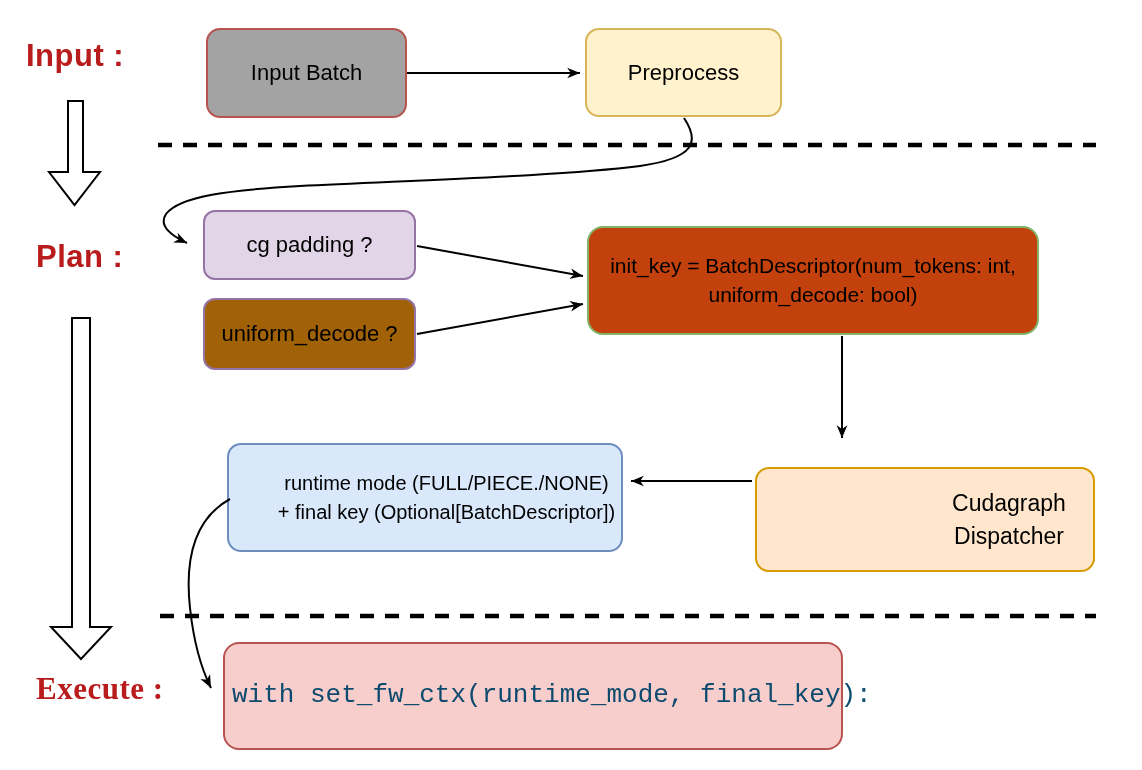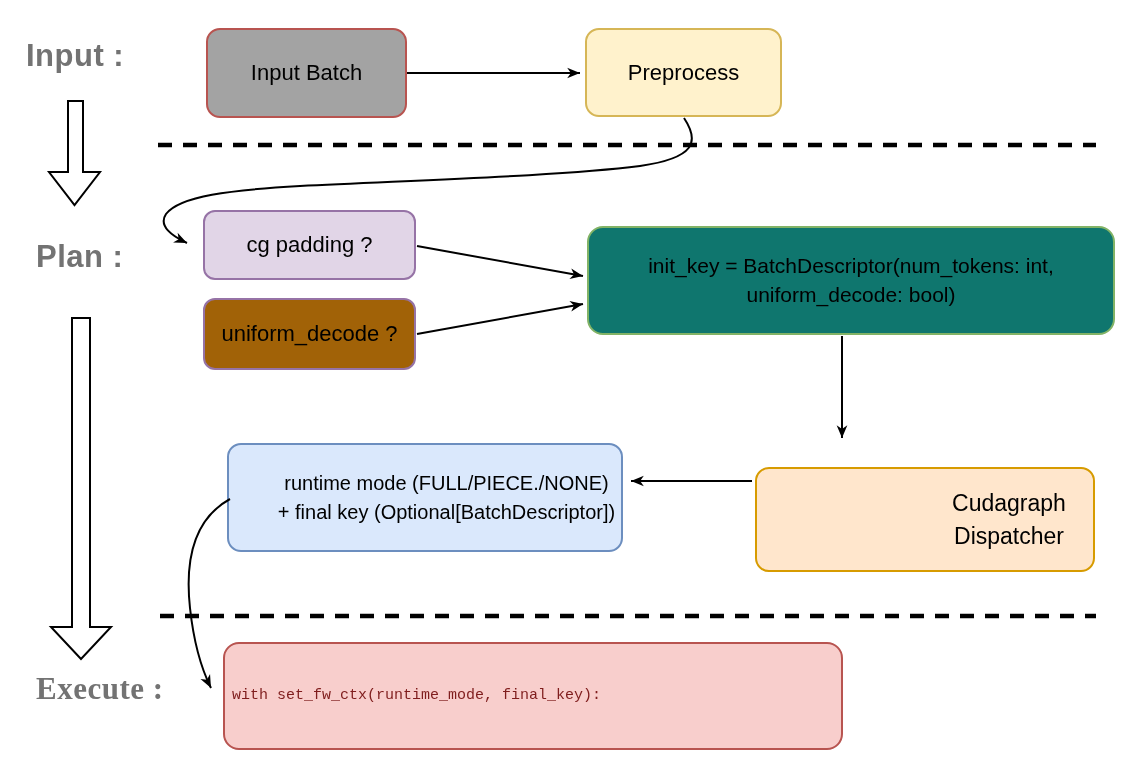--- a/index.html
+++ b/index.html
@@ -1,54 +1,54 @@
 <!DOCTYPE html>
 <html><head>
 <meta charset="utf-8">
 <style>
   html,body{margin:0;padding:0;background:#fff;}
   #stage{
     position:relative;width:1142px;height:770px;background:#ffffff;overflow:hidden;
     font-family:"Liberation Sans",sans-serif;color:#000;
   }
   .stage-label{
-    position:absolute;font-weight:700;font-size:31px;line-height:1;color:#737373;
+    position:absolute;font-weight:700;font-size:31px;line-height:1;color:#b91c1c;
     letter-spacing:0.5px;
   }
   #label-input{left:26px;top:40px;}
   #label-plan{left:36px;top:241px;}
   #label-execute{left:36px;top:673px;font-family:Liberation Serif, serif;}
 
   .node{
     position:absolute;box-sizing:border-box;display:flex;align-items:center;justify-content:center;
     text-align:center;border-style:solid;border-width:2px;
   }
   #node-input-batch{left:206px;top:28px;width:201px;height:90px;border-radius:14px;
     background:#a3a3a3;border-color:#b85450;font-size:22px;}
   #node-preprocess{left:585px;top:28px;width:197px;height:89px;border-radius:14px;
     background:#fff2cc;border-color:#d6b656;font-size:22px;}
   #node-cg-padding{left:203px;top:210px;width:213px;height:70px;border-radius:12px;
     background:#e1d5e7;border-color:#9673a6;font-size:22px;}
   #node-uniform-decode{left:203px;top:298px;width:213px;height:72px;border-radius:12px;
     background:#a16207;border-color:#9673a6;font-size:22px;}
-  #node-init-key{left:587px;top:226px;width:528px;height:109px;border-radius:16px;
-    background:#0f766e;border-color:#82b366;font-size:21px;line-height:1.35;flex-direction:column;}
+  #node-init-key{left:587px;top:226px;width:452px;height:109px;border-radius:16px;
+    background:#c2410c;border-color:#82b366;font-size:21px;line-height:1.35;flex-direction:column;}
   #node-cudagraph{left:755px;top:467px;width:340px;height:105px;border-radius:14px;
     background:#ffe6cc;border-color:#d79b00;font-size:23px;line-height:1.4;justify-content:flex-end;}
   #node-cudagraph .inner-label{width:168px;text-align:center;}
   #node-dispatch{left:752px;top:442px;width:181px;height:76px;border-radius:12px;
     background:#fbd6bd;border-color:#d79b00;font-size:21px;}
   #node-runtime{left:227px;top:443px;width:396px;height:109px;border-radius:14px;
     background:#dae8fc;border-color:#6c8ebf;font-size:20px;line-height:1.45;flex-direction:column;padding-left:43px;}
   #node-execute-code{left:223px;top:642px;width:620px;height:108px;border-radius:16px;
     background:#f8cecc;border-color:#b85450;justify-content:flex-start;flex-direction:column;
     align-items:flex-start;padding-left:7px;justify-content:center;}
   #node-execute-code .code-line{
-    font-family:"Liberation Mono","DejaVu Sans Mono",monospace;font-size:15px;line-height:1.6;
-    color:#7f1d1d;white-space:pre;text-align:left;
+    font-family:"Liberation Mono","DejaVu Sans Mono",monospace;font-size:26px;line-height:1.6;
+    color:#0c4a6e;white-space:pre;text-align:left;
   }
   #arrow-layer{position:absolute;left:0;top:0;width:1142px;height:770px;pointer-events:none;}
 </style>
 </head>
 <body>
 
 <div id="stage">
 
   <div class="stage-label" id="label-input">Input :</div>
   <div class="stage-label" id="label-plan">Plan :</div>

